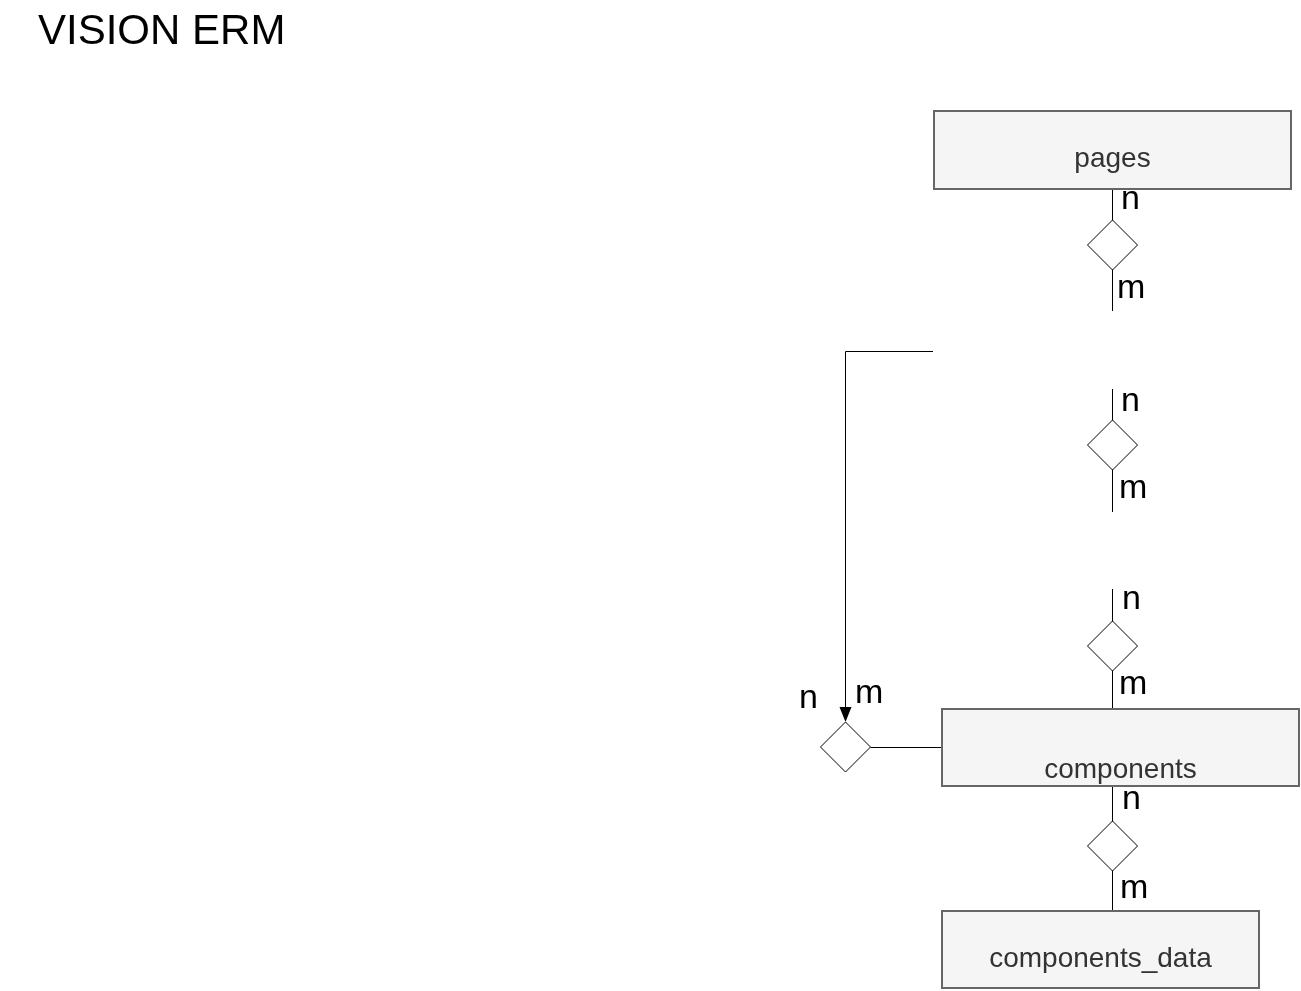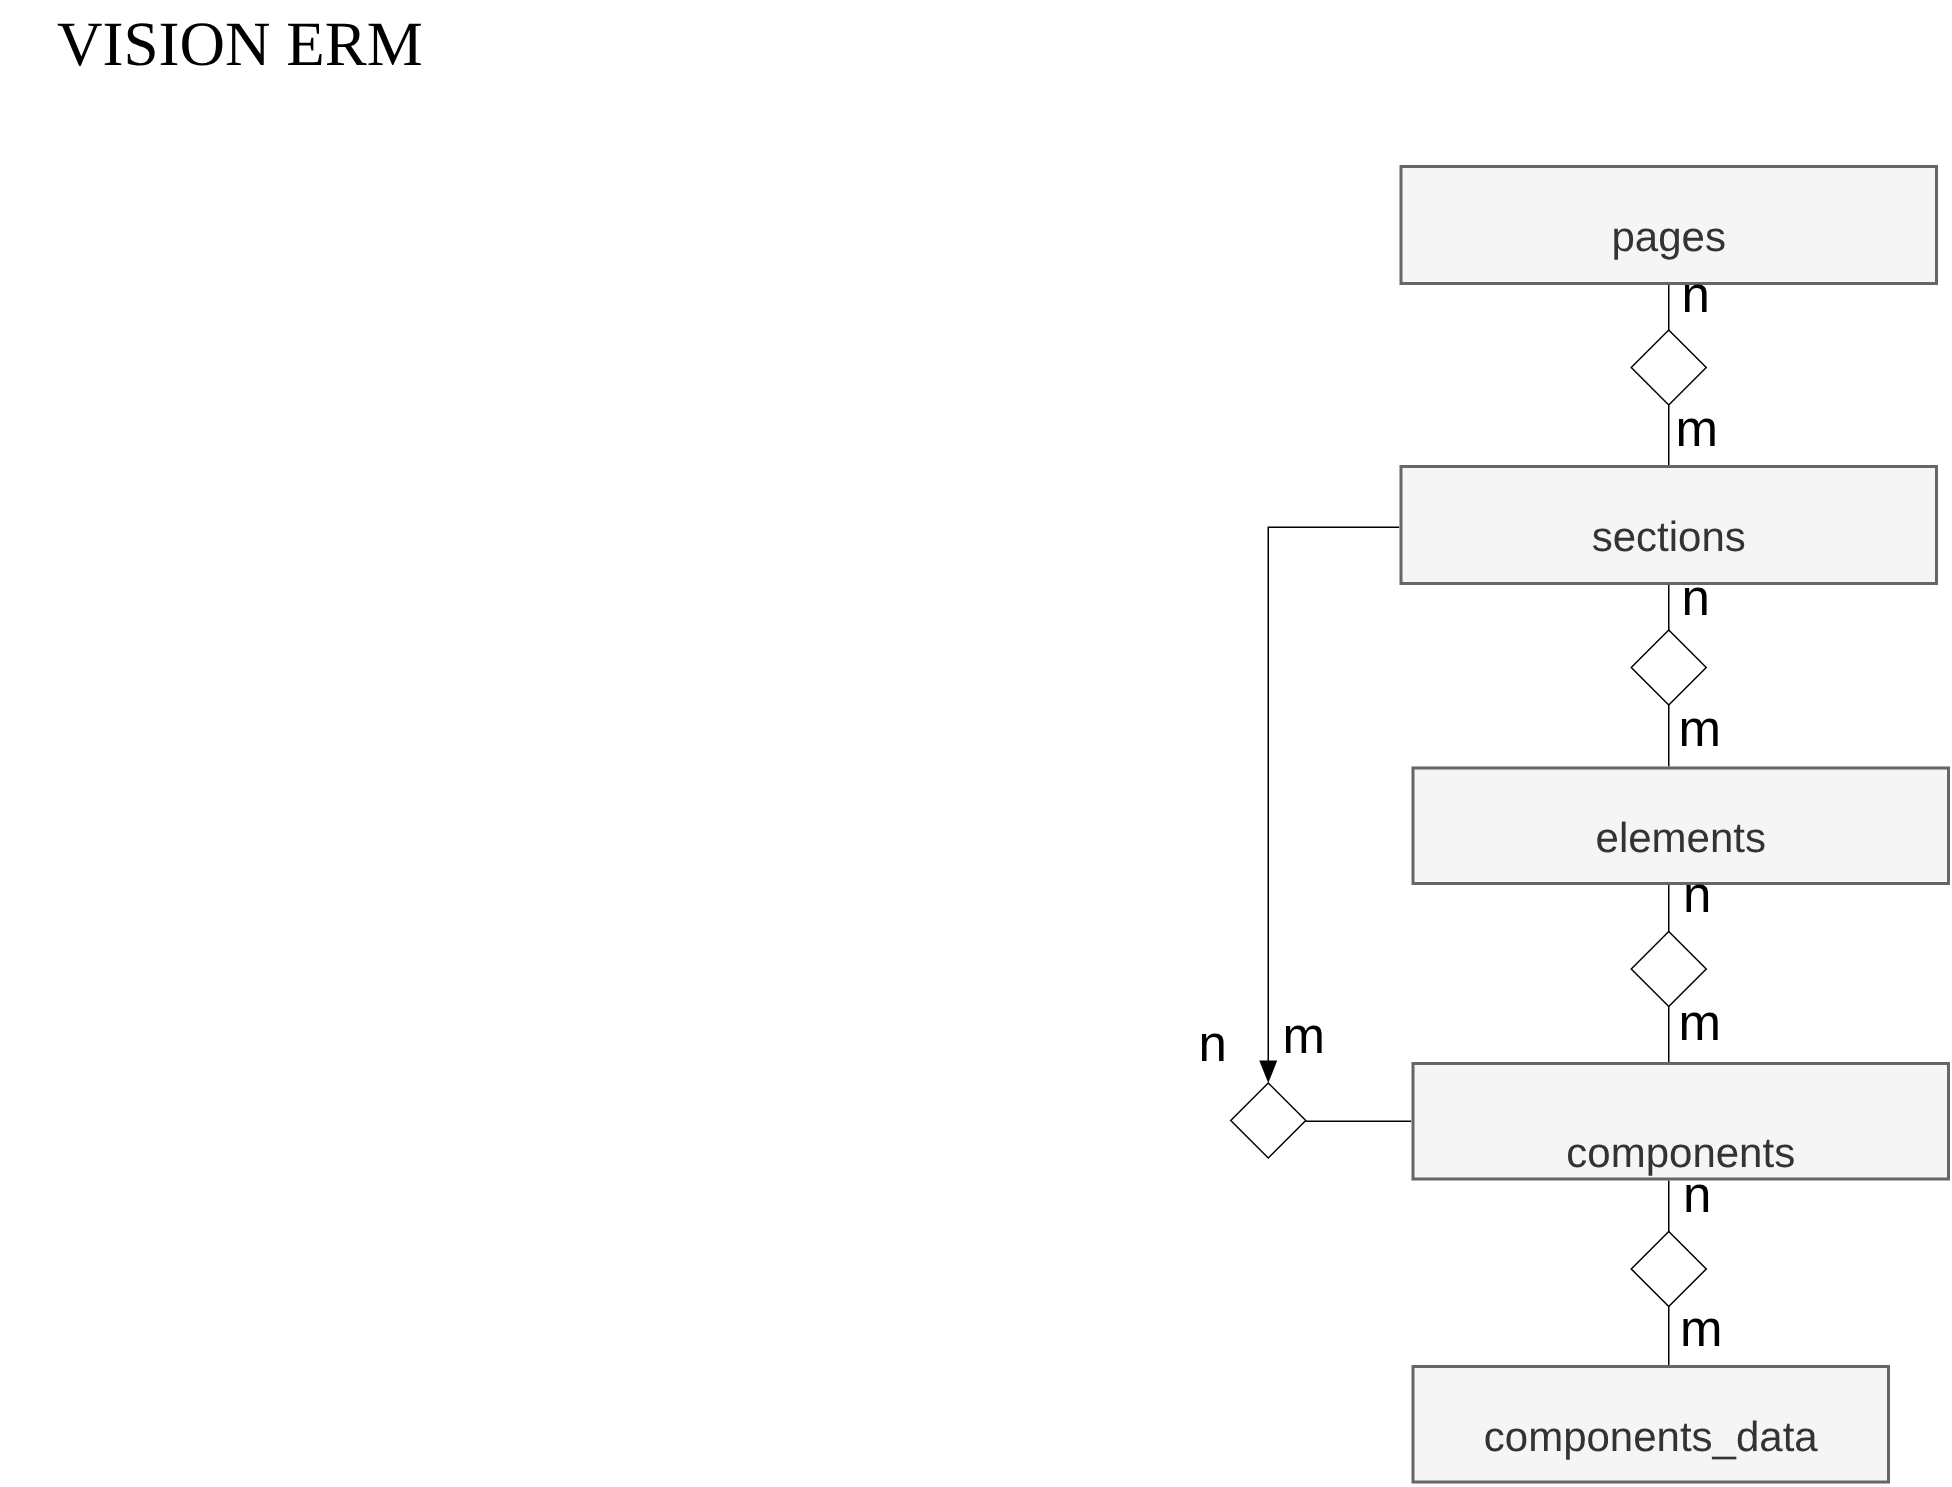--- a/index.html
+++ b/index.html
@@ -23,21 +23,20 @@
   }
   .title {
     position: absolute;
     left: 38px;
     top: 9px;
     font-size: 42px;
     font-weight: 400;
     line-height: 1;
     color: #000000;
     white-space: nowrap;
-    font-family: Liberation Serif, serif;
   }
   .entity {
     position: absolute;
     box-sizing: border-box;
     background: var(--entity-fill);
     border: 2px solid var(--entity-border);
     display: flex;
     align-items: center;
     justify-content: center;
   }
@@ -116,26 +115,20 @@
     <polygon class="diamond" points="1112.5,621 1137.5,646 1112.5,671 1087.5,646"></polygon>
     <polygon class="diamond" points="1112.5,821 1137.5,846 1112.5,871 1087.5,846"></polygon>
     <polygon class="diamond" points="845.5,722 870.5,747 845.5,772 820.5,747"></polygon>
 
     <polygon class="arrow" points="845.5,722 839.5,707 851.5,707"></polygon>
   </svg>
 
   <div class="entity" id="entity-pages">
     <span class="entity-label">pages</span>
   </div>
-  <div class="entity" id="entity-sections">
-    <span class="entity-label">sections</span>
-  </div>
-  <div class="entity" id="entity-elements">
-    <span class="entity-label">elements</span>
-  </div>
   <div class="entity" id="entity-components">
     <span class="entity-label">components</span>
   </div>
   <div class="entity" id="entity-components-data">
     <span class="entity-label">components_data</span>
   </div>
 
   <span class="card" id="c0n">n</span>
   <span class="card" id="c0m">m</span>
   <span class="card" id="c1n">n</span>

